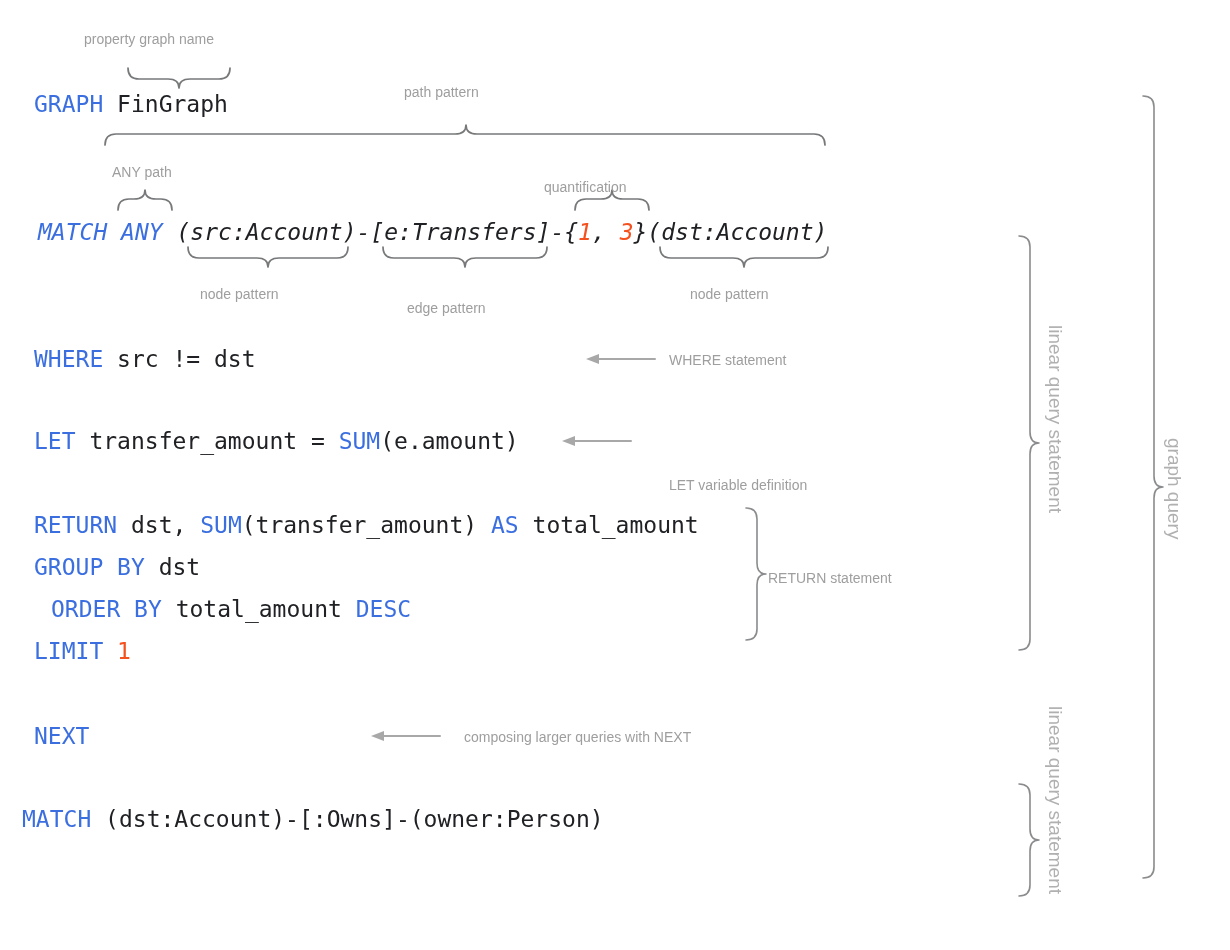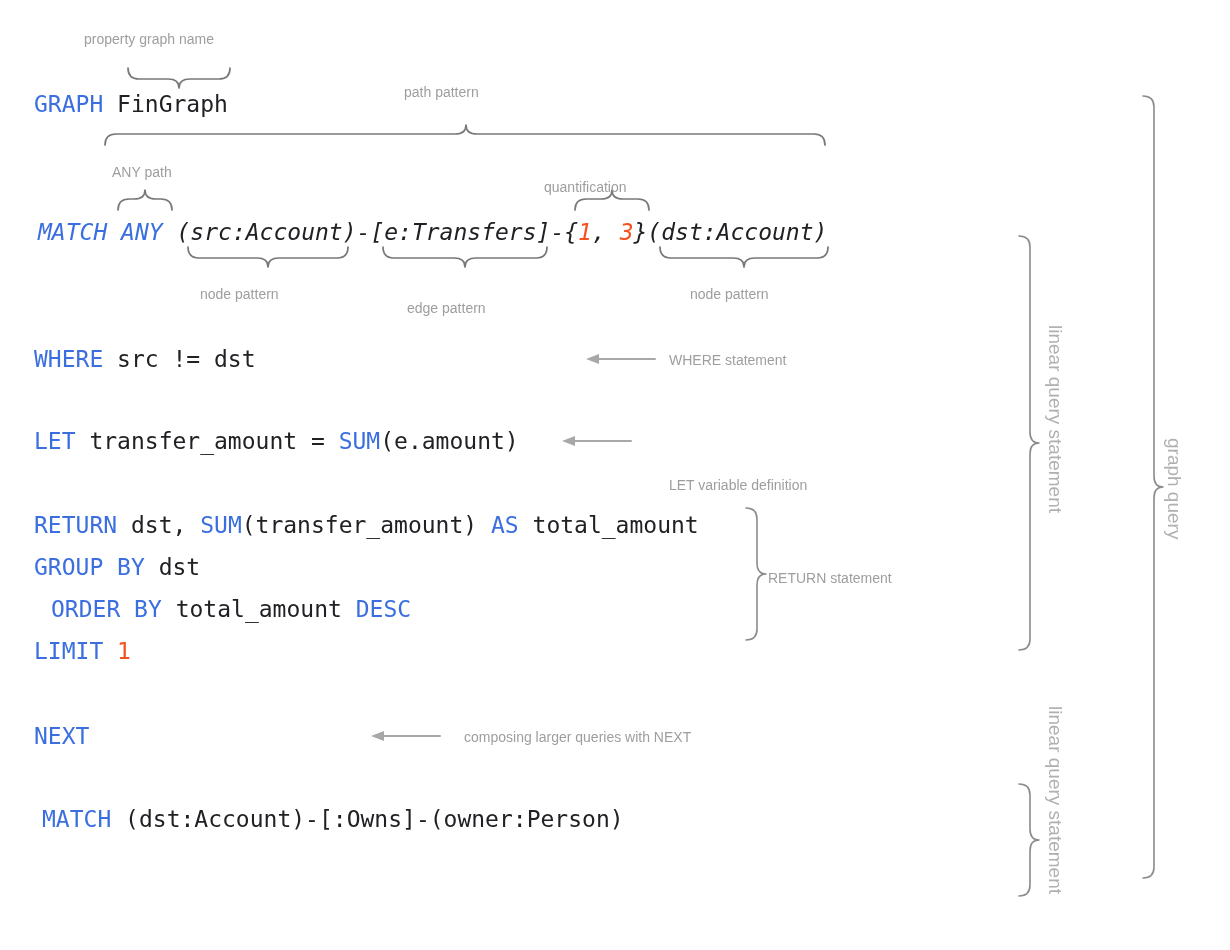--- a/index.html
+++ b/index.html
@@ -135,21 +135,21 @@
   <div class="code" style="left:34px; top:512px;"><span class="kw">RETURN</span><span> dst, </span><span class="kw">SUM</span><span>(transfer_amount) </span><span class="kw">AS</span><span> total_amount</span></div>
 
   <div class="code" style="left:34px; top:554px;"><span class="kw">GROUP</span><span> </span><span class="kw">BY</span><span> dst</span></div>
 
   <div class="code" style="left:34px; top:596px;margin-left:17px;"><span class="kw">ORDER</span><span> </span><span class="kw">BY</span><span> total_amount </span><span class="kw">DESC</span></div>
 
   <div class="code" style="left:34px; top:638px;"><span class="kw">LIMIT</span><span> </span><span class="num">1</span></div>
 
   <div class="code" style="left:34px; top:723px;"><span class="kw">NEXT</span></div>
 
-  <div class="code" style="left:42px; top:806px;"><span class="kw">MATCH</span><span> (dst:Account)-[:Owns]-(owner:Person)</span></div>
+  <div class="code" style="left:22px; top:806px;"><span class="kw">MATCH</span><span> (dst:Account)-[:Owns]-(owner:Person)</span></div>
 
 
   <div class="lbl" style="left:84px; top:28px;">property graph name</div>
   <div class="lbl" style="left:404px; top:81px;">path pattern</div>
   <div class="lbl" style="left:112px; top:161px;">ANY path</div>
   <div class="lbl" style="left:544px; top:161px;margin-top:15px;">quantification</div>
   <div class="lbl" style="left:200px; top:283px;">node pattern</div>
   <div class="lbl" style="left:407px; top:283px;margin-top:14px;">edge pattern</div>
   <div class="lbl" style="left:690px; top:283px;">node pattern</div>
   <div class="lbl" style="left:669px; top:349px;">WHERE statement</div>

